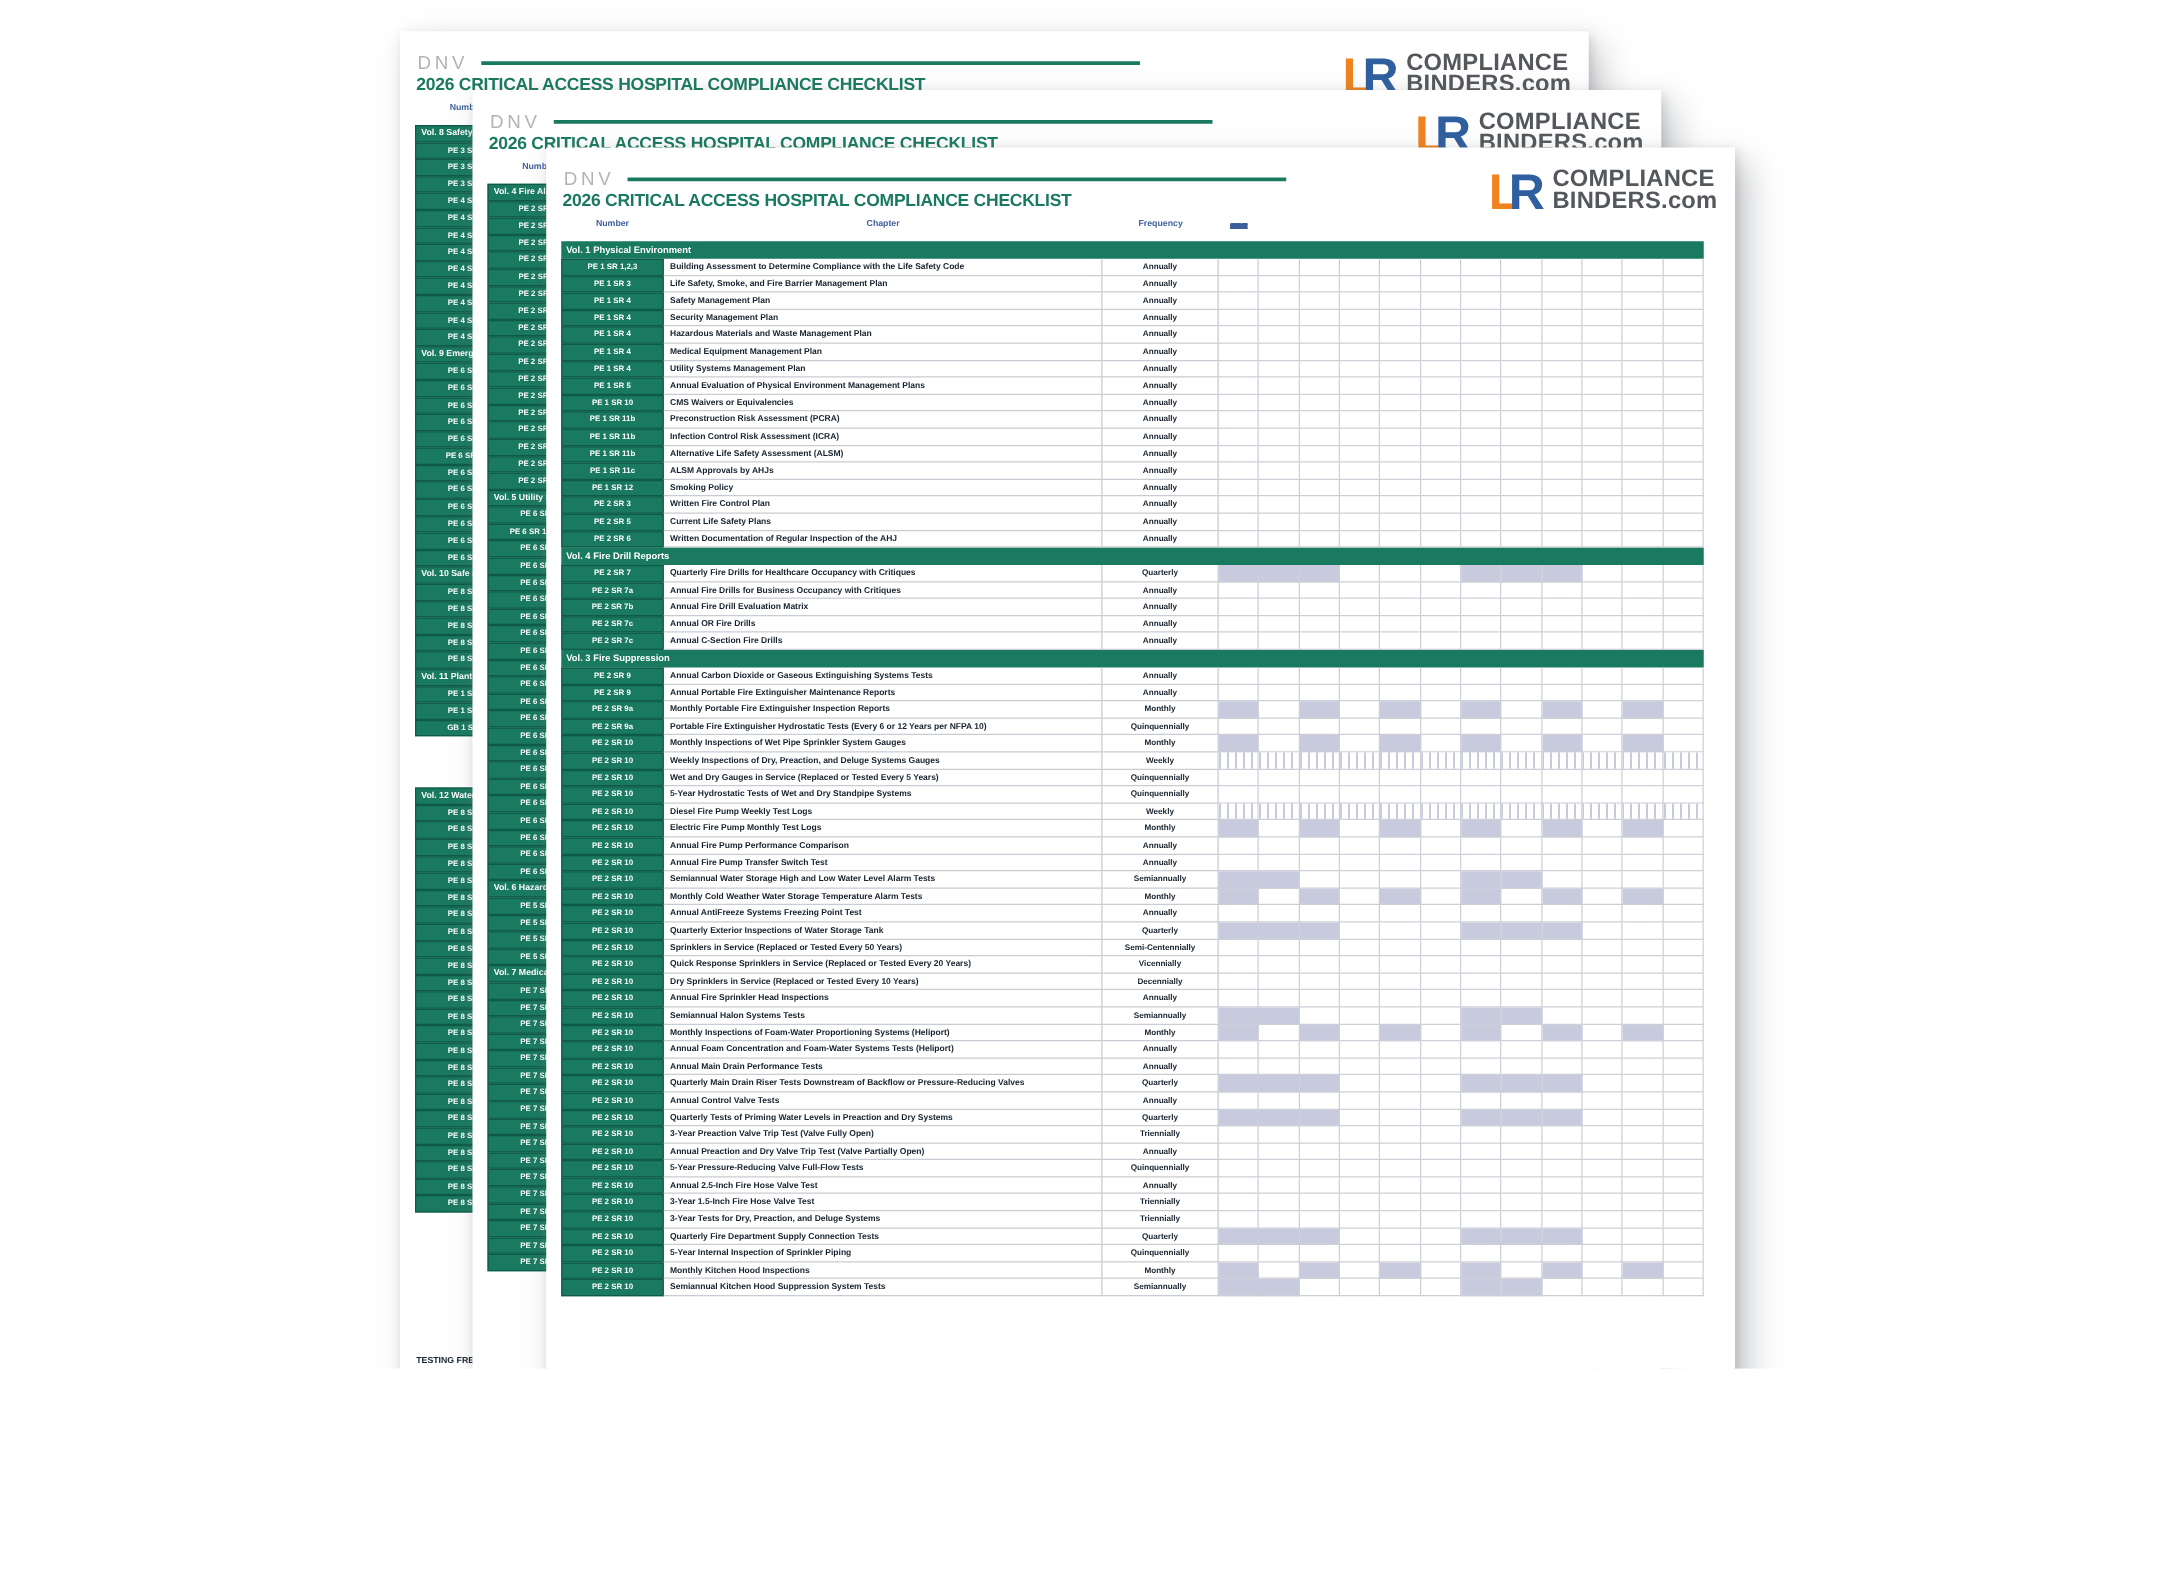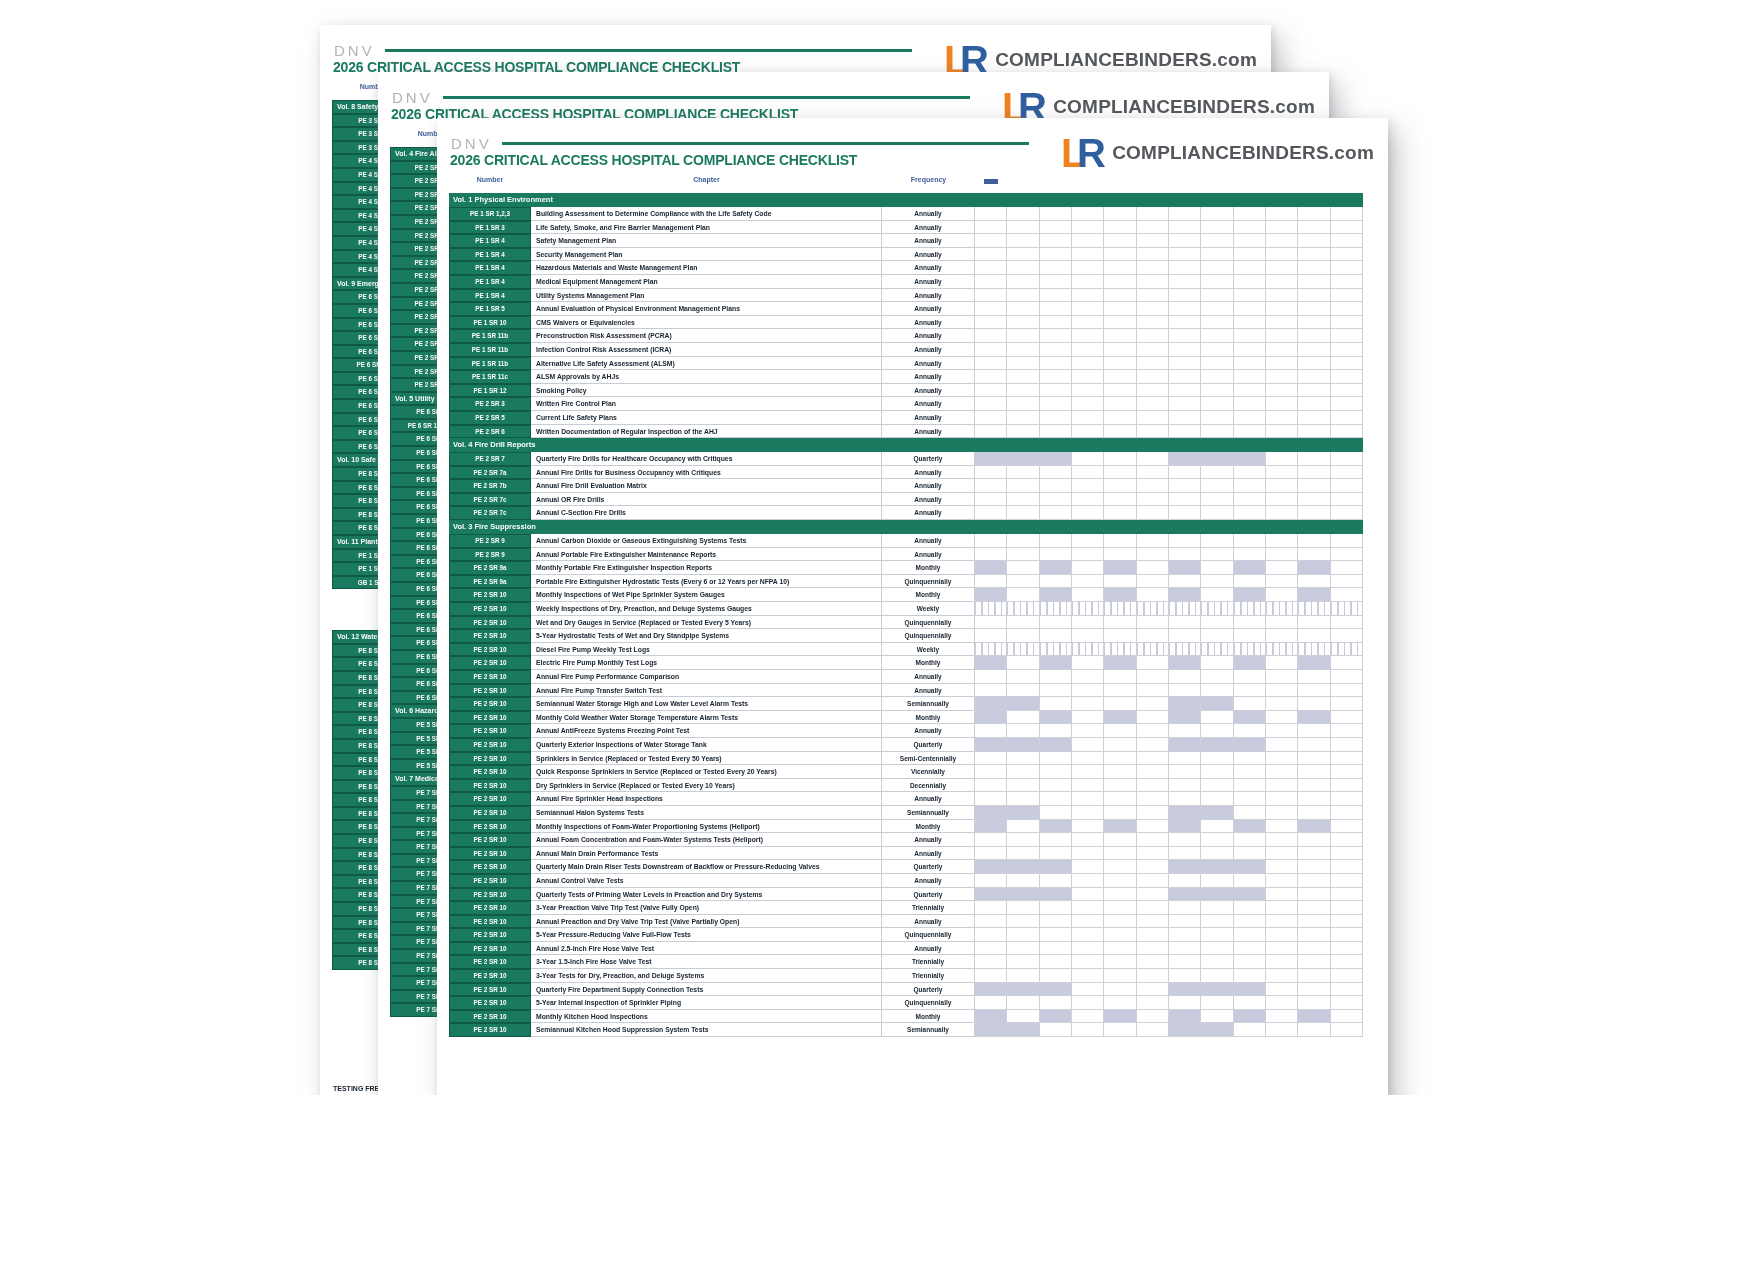--- a/index.html
+++ b/index.html
@@ -15,21 +15,21 @@
   .page-back{left:320px;top:25px;z-index:1;}
   .page-middle{left:378px;top:72px;z-index:2;}
   .page-front{left:437px;top:118px;z-index:3;}
 
   .dnv-row{position:absolute;top:17px;left:14px;width:578px;display:flex;align-items:center;gap:10px;}
   .dnv{font-size:15px;letter-spacing:3px;color:var(--dnv);font-weight:500;}
   .dnv-rule{flex:1;height:3px;background:var(--green);}
   .title{position:absolute;top:34px;left:13px;margin:0;font-size:14px;font-weight:800;
          letter-spacing:-0.2px;color:var(--green);white-space:nowrap;}
   .cb-logo{position:absolute;top:13px;right:14px;display:flex;align-items:center;gap:5px;}
-  .cb-text{display:flex;flex-direction:row;line-height:17px;font-size:19px;font-weight:800;
+  .cb-text{display:flex;flex-direction:column;line-height:17px;font-size:19px;font-weight:800;
            color:var(--logotext);letter-spacing:.2px;}
 
   .thead{position:absolute;top:56px;left:12px;width:914px;height:16px;font-size:7px;font-weight:700;
          color:var(--headerblue);}
   .thead span{position:absolute;top:2px;text-align:center;}
   .h-num{left:0;width:82px;}
   .h-ch{left:82px;width:351px;}
   .h-fr{left:433px;width:93px;}
   .thead-months{position:absolute;left:526px;top:2px;width:388px;display:flex;}
   .h-m{width:32.33px;text-align:center;font-size:6.5px;}

